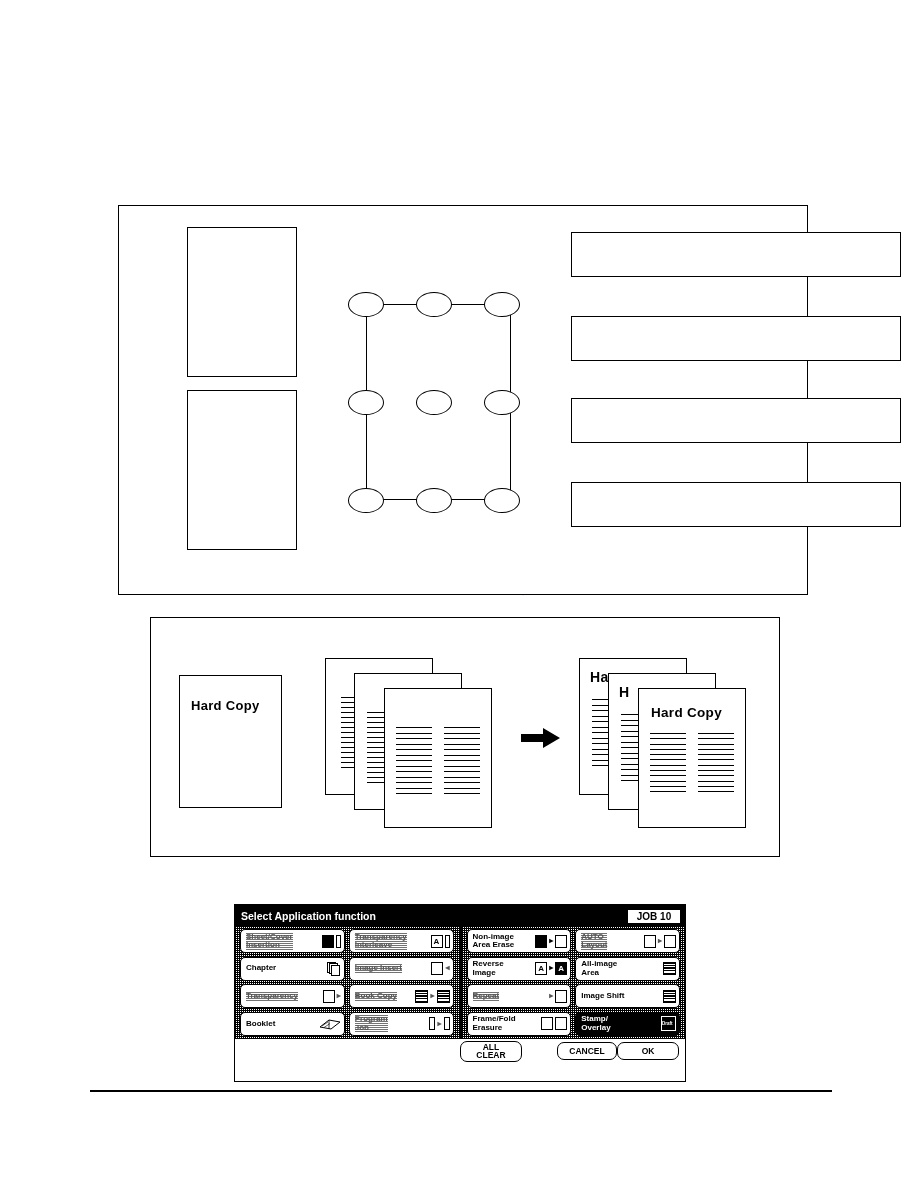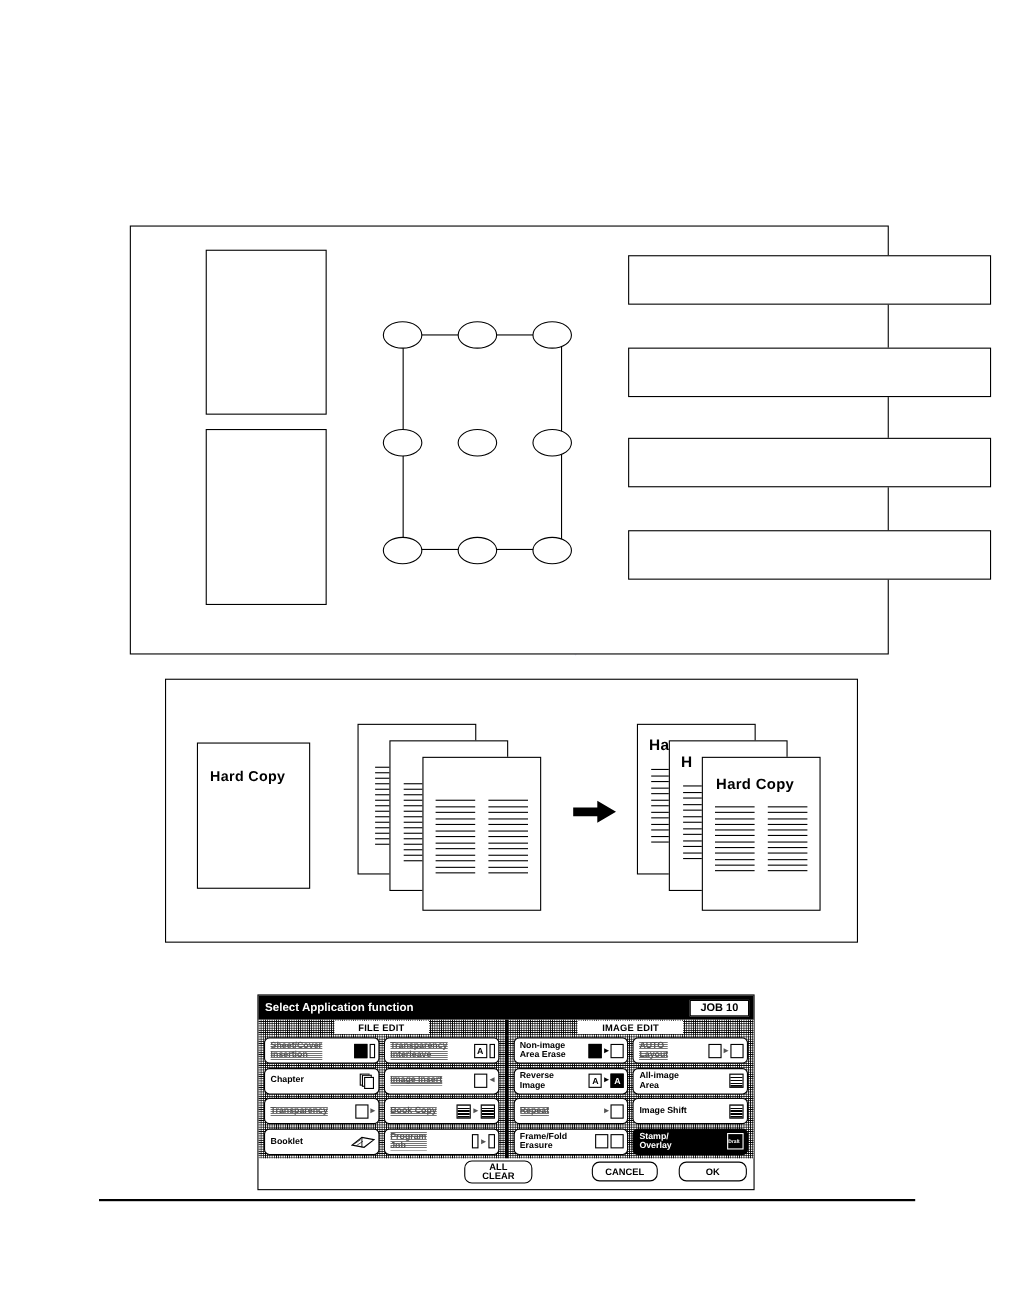--- a/index.html
+++ b/index.html
@@ -131,21 +131,21 @@
     width:13px; height:13px; border:1.1px solid #000; background:#fff;
     background-image:repeating-linear-gradient(0deg,#000 0 1.3px,#fff 1.3px 2.6px);
   }
   .draft-ico {
     width:15px; height:15px; border:1.2px solid #fff; background:#000; color:#fff;
     font-size:4.5px; text-align:center; line-height:14px; font-weight:bold;
   }
 
   #panel-footer {
     height:24px; display:flex; align-items:center; justify-content:flex-end;
-    gap:19px; padding:0 6px;
+    gap:0; padding:0 6px;
   }
   .pbtn {
     border:1.3px solid #000; border-radius:7px; background:#fff; color:#000;
     font-size:8.5px; font-weight:bold; text-align:center;
     padding:1px 0; line-height:8.5px; white-space:pre-line;
   }
   #btn-allclear { width:62px; }
   #btn-cancel { width:60px; padding:4px 0;margin-left:35px; }
   #btn-ok { width:62px; padding:4px 0; }
 
@@ -335,29 +335,20 @@
   </div>
 </div>
 
 <div id="panel">
 
   <div id="panel-title">
     <span>Select Application function</span>
     <span id="job-badge">JOB 10</span>
   </div>
 
-  <div id="tabs">
-    <div class="tabhalf dither">
-      <span class="tablabel">FILE EDIT</span>
-    </div>
-    <div class="tab-divider"></div>
-    <div class="tabhalf dither">
-      <span class="tablabel">IMAGE EDIT</span>
-    </div>
-  </div>
 
   <div id="panel-body">
 
     <div class="section dither">
 
       <div class="col">
         <div class="fbtn disabled">
           <span class="lbl">Sheet/Cover
 Insertion</span>
           <span class="ico">

